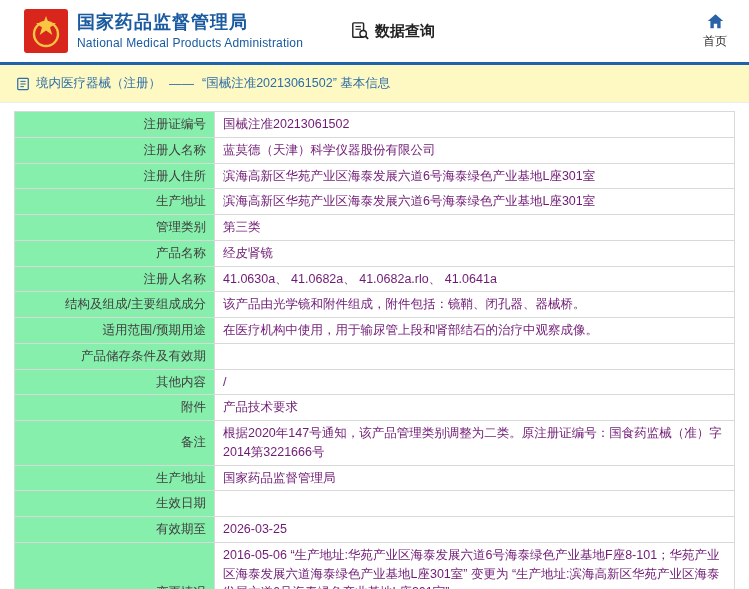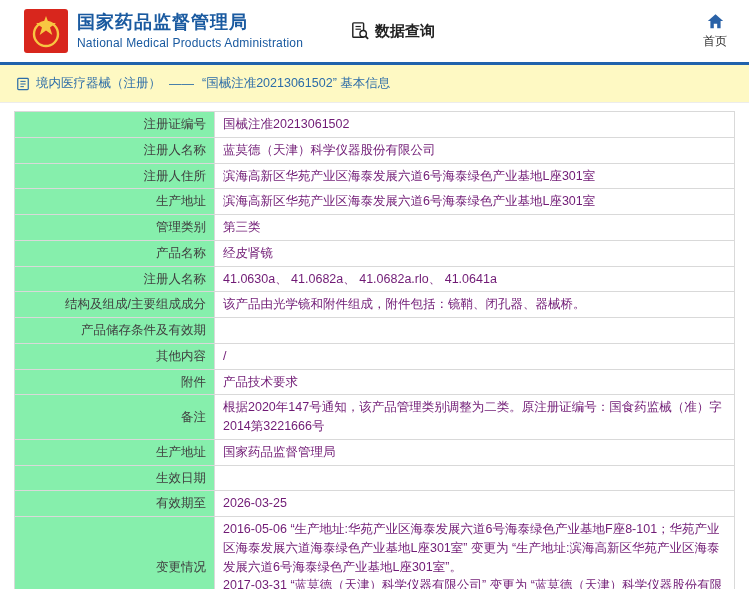--- a/index.html
+++ b/index.html
@@ -115,20 +115,24 @@
         </tr>
   <tr>
           <td class="tlabel">注册人名称</td>
           <td class="tvalue">41.0630a、 41.0682a、 41.0682a.rlo、 41.0641a</td>
         </tr>
   <tr>
           <td class="tlabel">结构及组成/主要组成成分</td>
           <td class="tvalue">该产品由光学镜和附件组成，附件包括：镜鞘、闭孔器、器械桥。</td>
         </tr>
   <tr>
+          <td class="tlabel">适用范围/预期用途</td>
+          <td class="tvalue">在医疗机构中使用，用于输尿管上段和肾部结石的治疗中观察成像。</td>
+        </tr>
+  <tr>
           <td class="tlabel">产品储存条件及有效期</td>
           <td class="tvalue"></td>
         </tr>
   <tr>
           <td class="tlabel">其他内容</td>
           <td class="tvalue">/</td>
         </tr>
   <tr>
           <td class="tlabel">附件</td>
           <td class="tvalue">产品技术要求</td>

